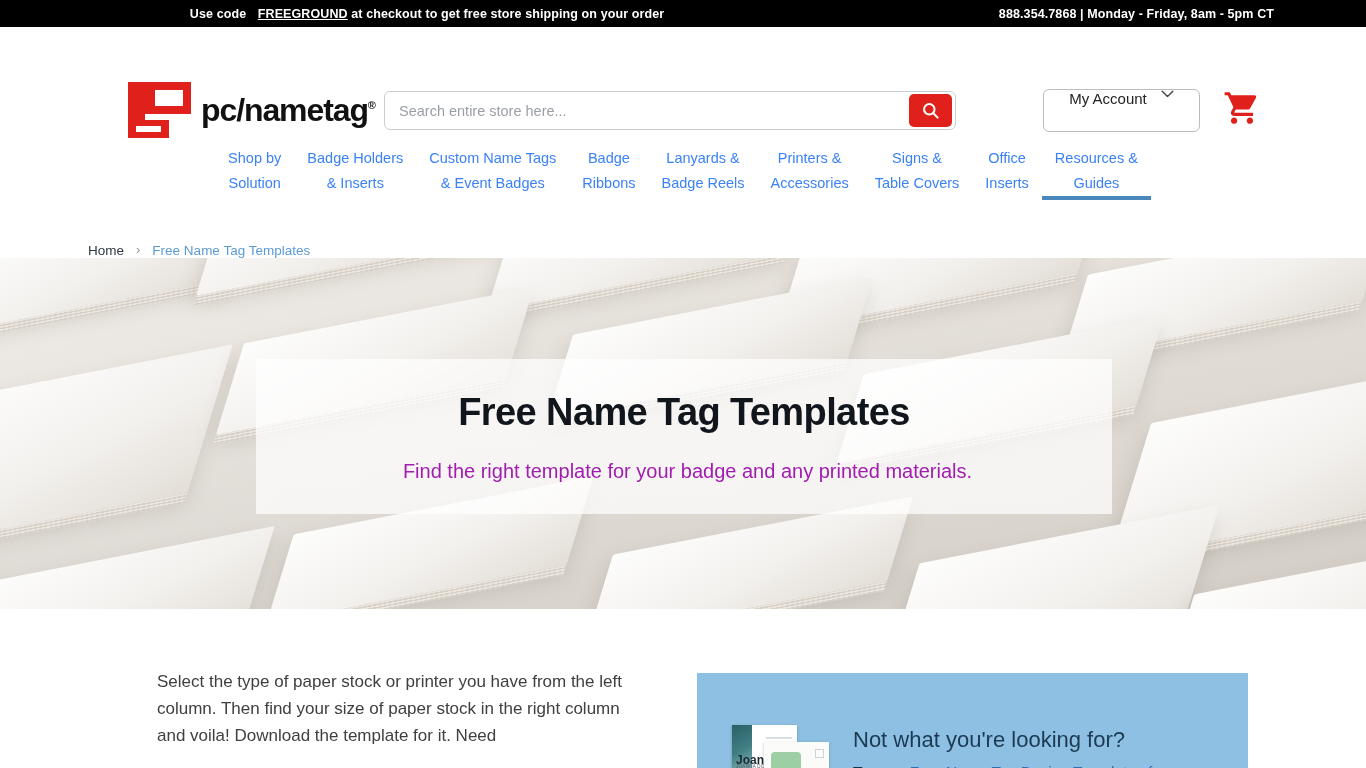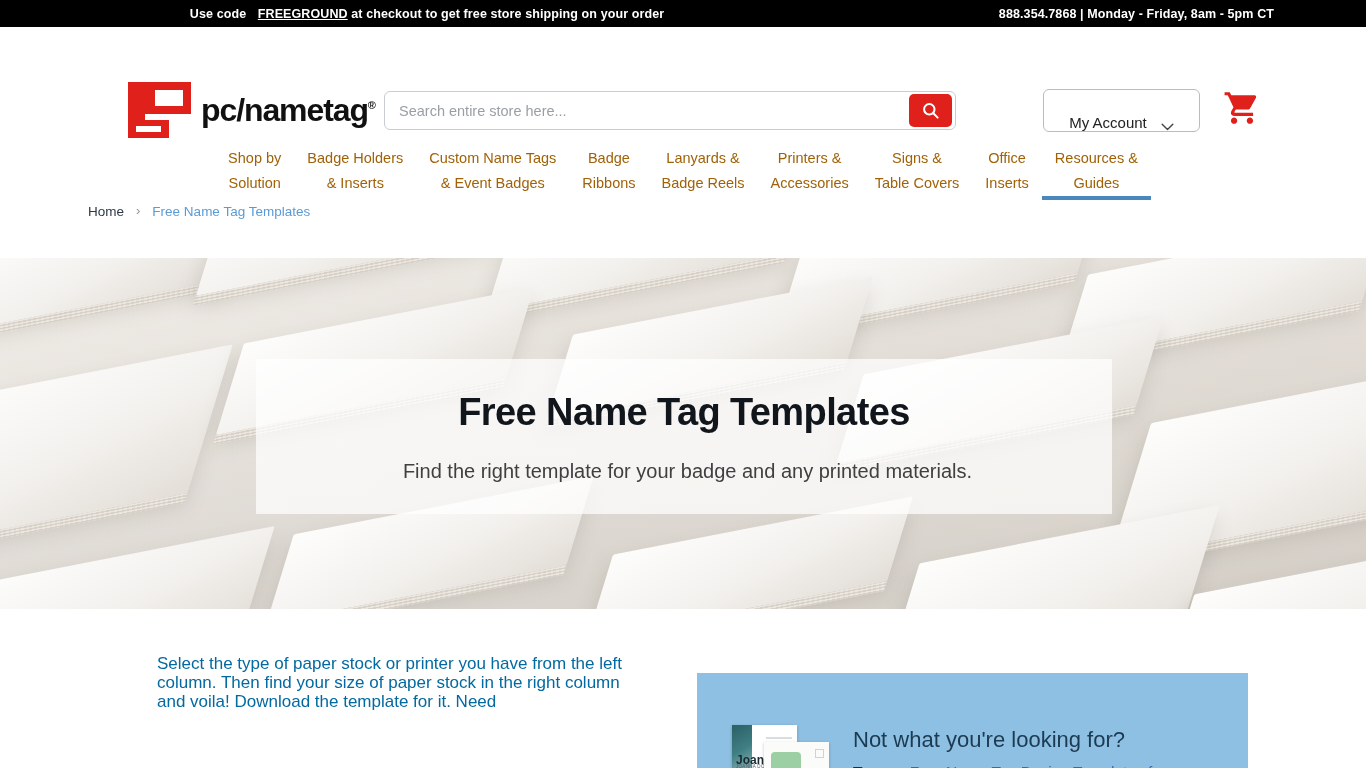--- a/index.html
+++ b/index.html
@@ -158,21 +158,21 @@
   .account-btn {
     position: absolute;
     left: 1043px;
     top: 62px;
     width: 157px;
     height: 43px;
     border: 1px solid #b9bdc2;
     border-radius: 6px;
     background: #fff;
     display: flex;
-    align-items: flex-end;
+    align-items: flex-start;
     justify-content: center;
     gap: 14px;
     cursor: pointer;
     font-size: 15px;
     color: #222;
     font-weight: 400;
   }
   .chev { display: block; }
 
   .cart-btn {
@@ -197,39 +197,39 @@
     align-items: flex-start;
     gap: 0px;
     padding-top: 2px;
   }
   .nav-item {
     position: relative;
     padding: 8px 13px 0 13px;
     text-align: center;
     font-size: 14.5px;
     line-height: 25px;
-    color: #a16207;
+    color: #3b82f6;
     cursor: pointer;
     white-space: pre-line;
     height: 66px;
   }
   .nav-item.active::after {
     content: "";
     position: absolute;
     left: 0; right: 0;
     bottom: 4px;
     height: 4px;
     background: #4a87bc;
   }
 
   
   .breadcrumb {
     height: 54px;
     display: flex;
-    align-items: flex-start;
+    align-items: flex-end;
     padding-left: 88px;
     gap: 12px;
     font-size: 13.5px;
   }
   .crumb-home { color: #2e3944; cursor: pointer; }
   .crumb-sep {
     color: #8d949c;
     font-size: 13px;
     transform: translateY(-1px);
   }
@@ -278,39 +278,39 @@
     gap: 26px;
   }
   .hero-title {
     font-size: 38px;
     font-weight: 700;
     color: #11161c;
     letter-spacing: -.6px;
   }
   .hero-sub {
     font-size: 20px;
-    color: #404040;
+    color: #a21caf;
     font-weight: 400;
     margin-left: 7px;
   }
 
   
   .content {
     position: relative;
     height: 155px;
     background: #fff;
   }
   .col-left {
     position: absolute;
     left: 157px;
-    top: 45px;
+    top: 59px;
     width: 470px;
     font-size: 17px;
-    line-height: 19px;
-    color: #0369a1;
+    line-height: 27px;
+    color: #404040;
   }
   .blue-card {
     position: absolute;
     left: 697px;
     top: 673px;
     width: 551px;
     height: 95px;
     background: #8dc0e2;
     padding: 52px 0 0 0;
   }

